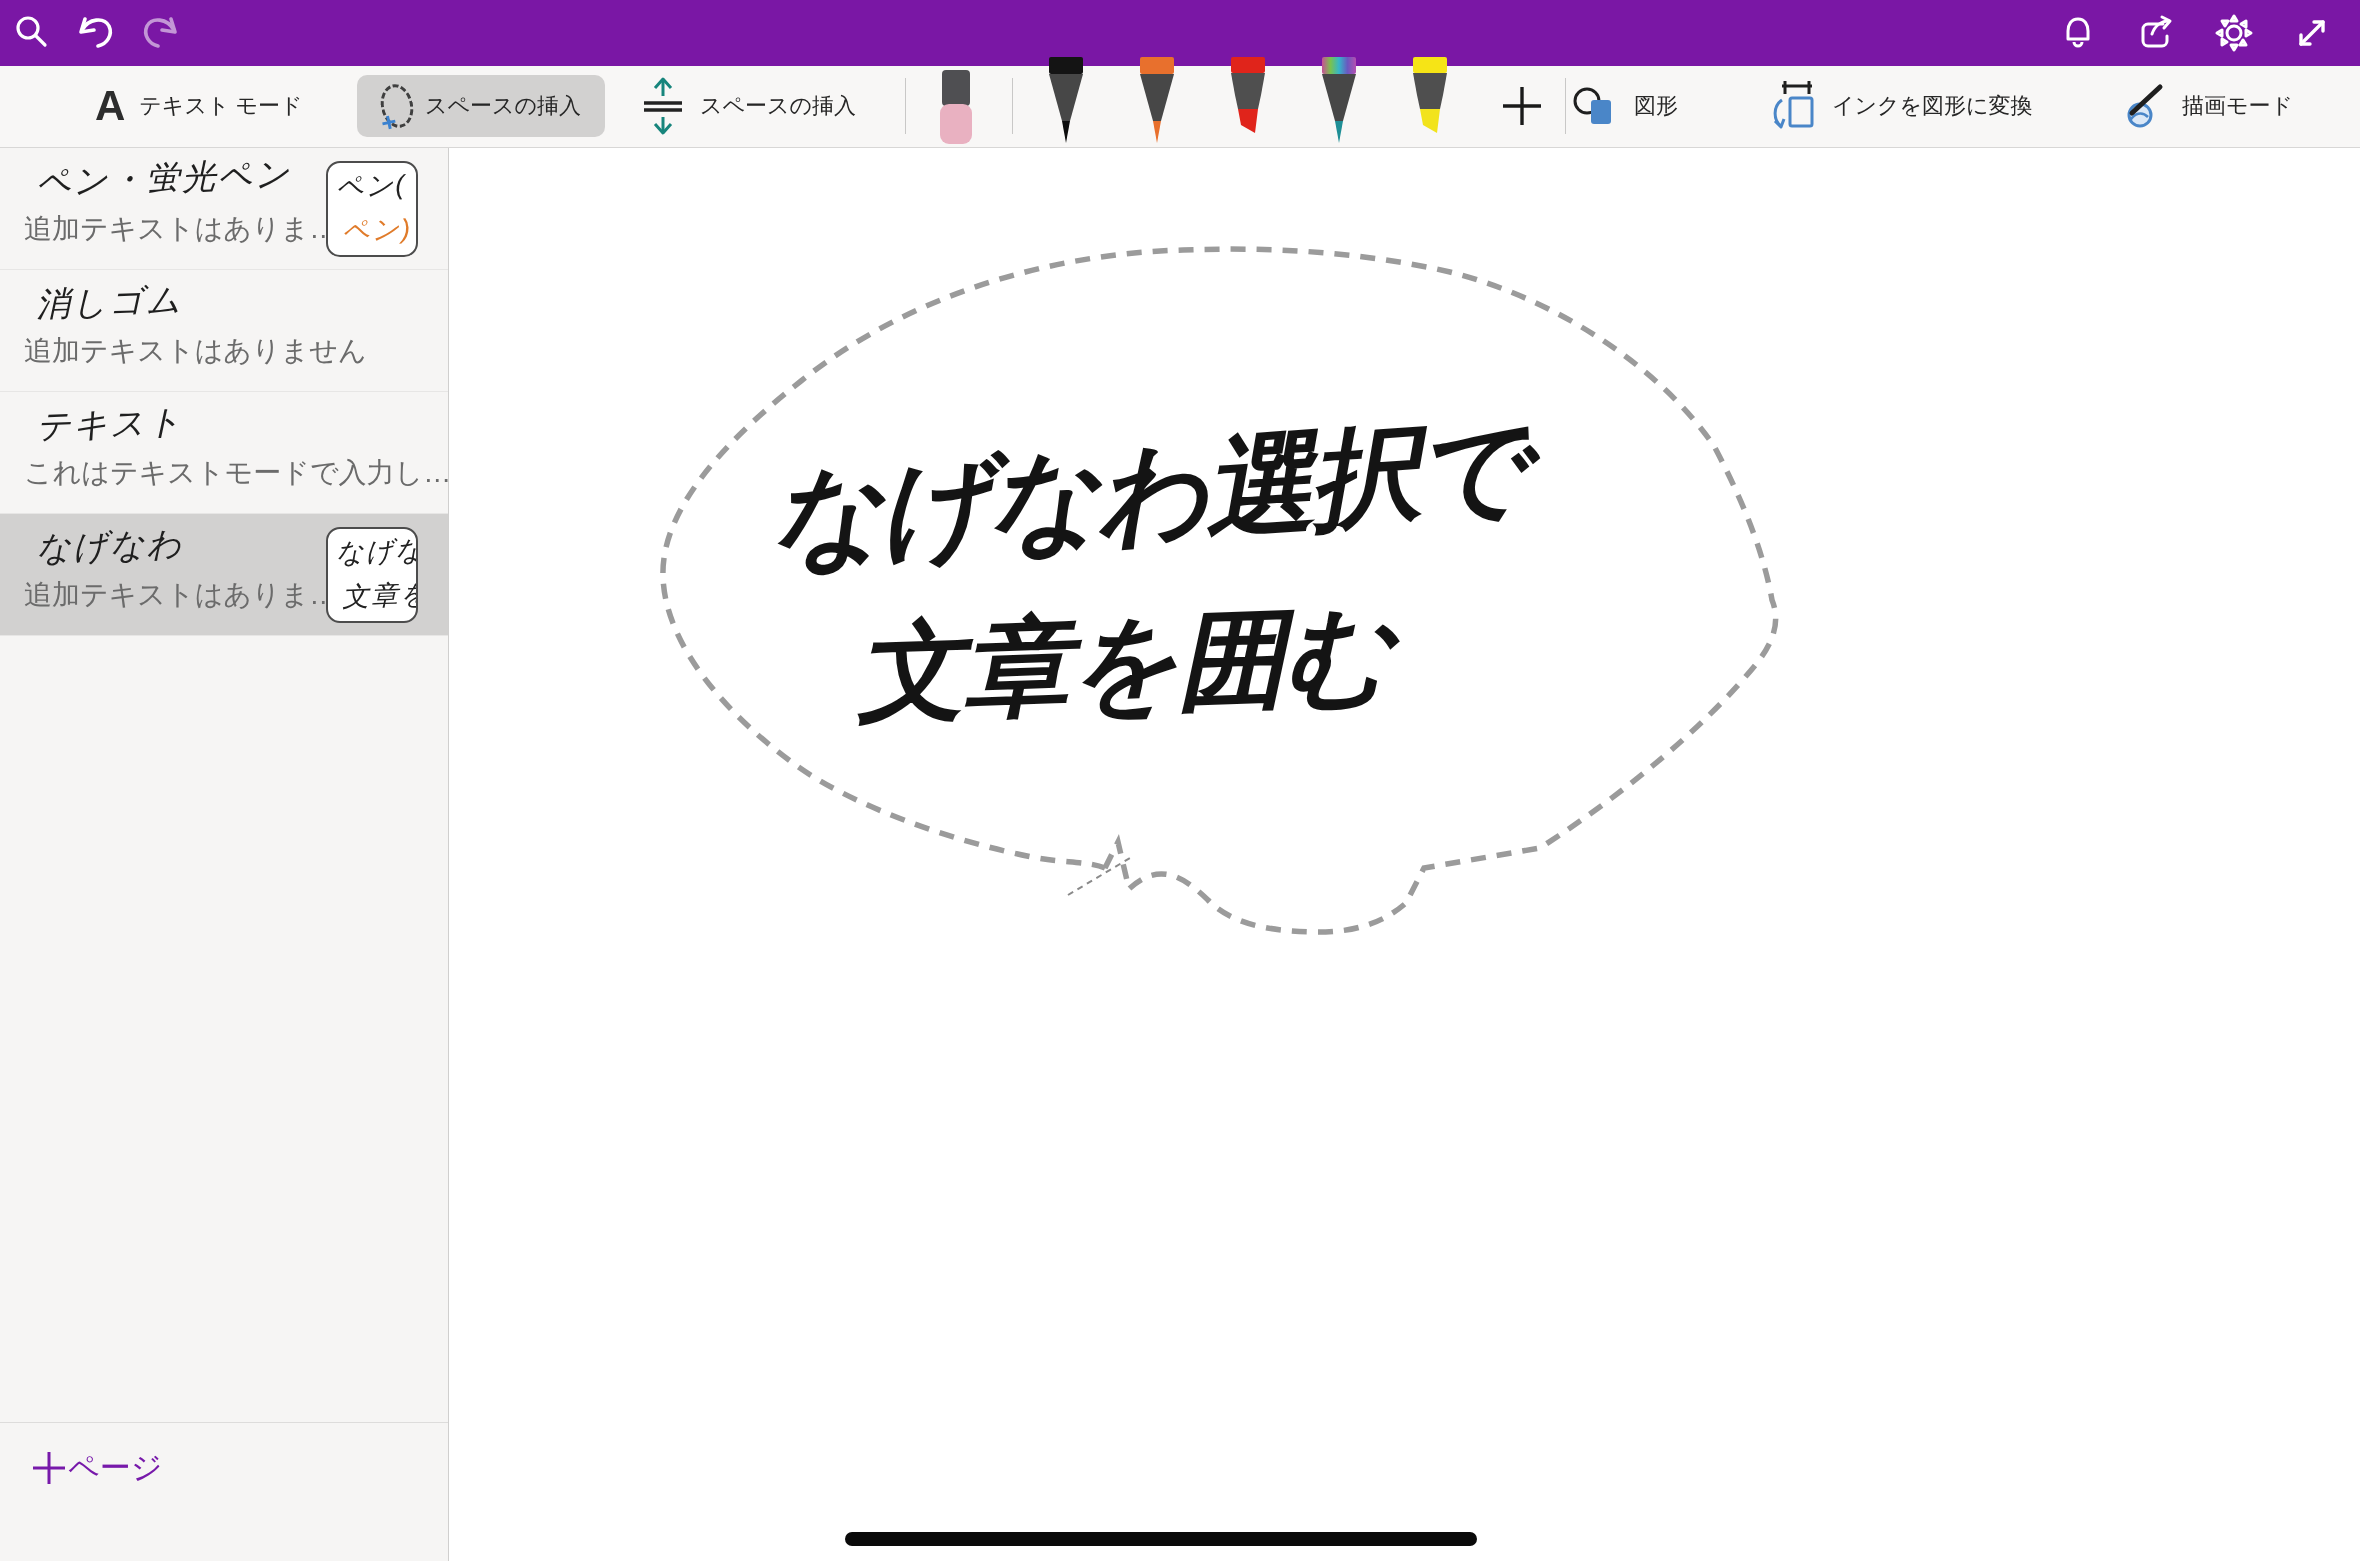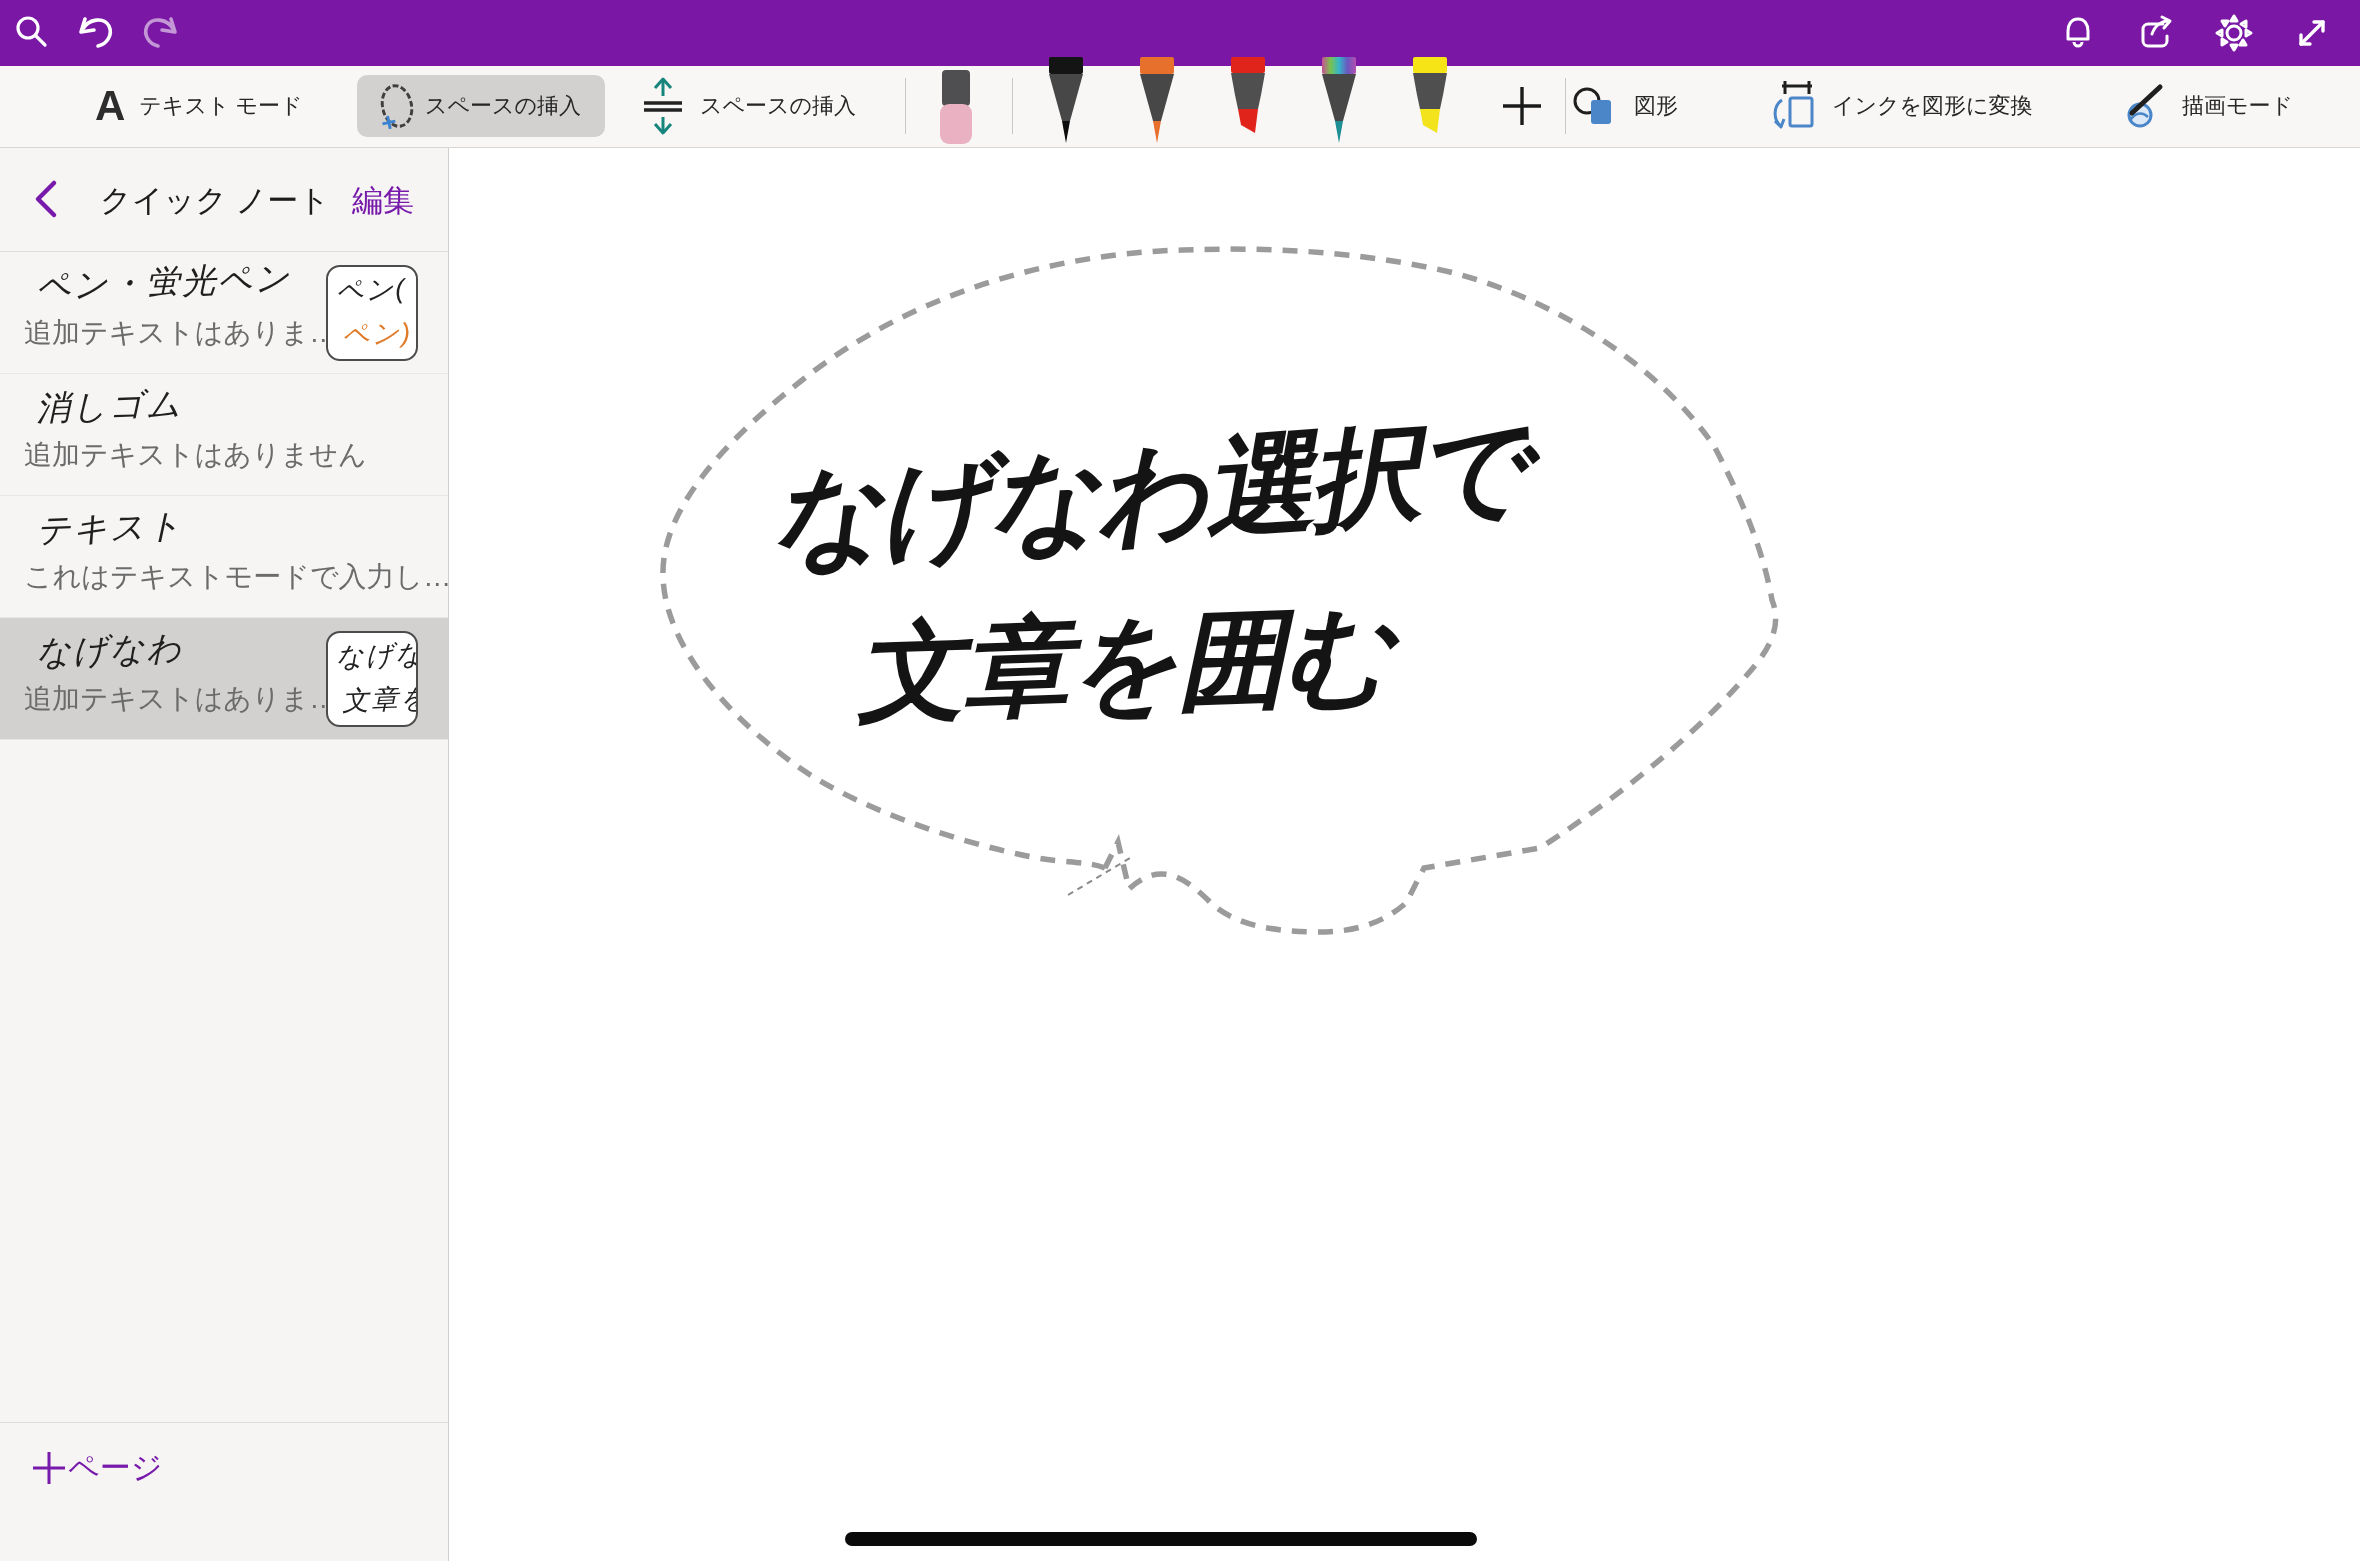--- a/index.html
+++ b/index.html
@@ -228,29 +228,20 @@
       <svg width="50" height="50" viewBox="0 0 50 50">
         <circle cx="22" cy="34" r="11" fill="#dbe8f7" stroke="#4a86c8" stroke-width="3"></circle>
         <path d="M12 40 C 16 32, 24 30, 30 36" fill="none" stroke="#4a86c8" stroke-width="2.6"></path>
         <line x1="14" y1="32" x2="42" y2="6" stroke="#1f1f1f" stroke-width="5" stroke-linecap="round"></line>
       </svg>
       <span class="rlabel">描画モード</span>
     </div>
   </div>
 
   <div class="sidebar">
-    <div class="sb-header">
-      <span class="sb-back">
-        <svg width="30" height="42" viewBox="0 0 30 42">
-            <path d="M24 5 L8 21 L24 37" fill="none" stroke="#7719aa" stroke-width="4.5" stroke-linecap="round" stroke-linejoin="round"></path>
-          </svg>
-      </span>
-      <span class="sb-title">クイック ノート</span>
-      <span class="sb-edit">編集</span>
-    </div>
 
     <div class="sb-item">
       <div class="sb-item-title hand">ペン・蛍光ペン</div>
       <div class="sb-item-sub">追加テキストはありま…</div>
       <div class="sb-thumb">
         <span class="t1 hand">ペン(</span>
         <span class="t2 hand orange">ペン)</span>
       </div>
     </div>
 

